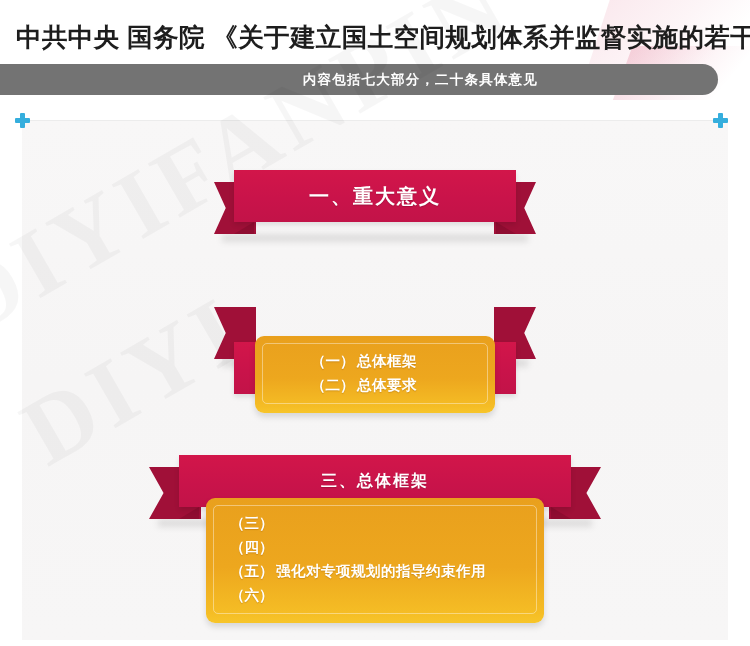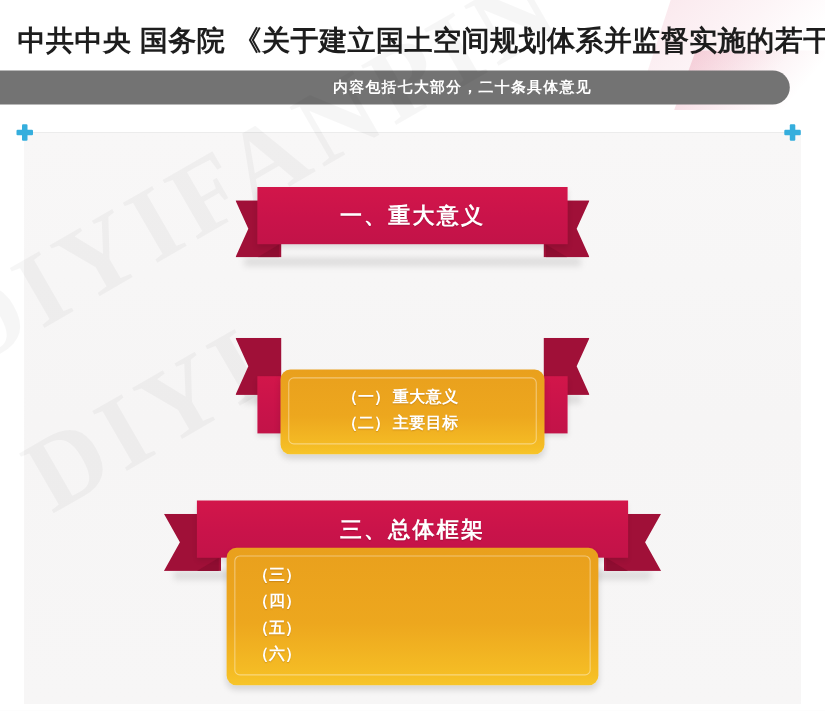--- a/index.html
+++ b/index.html
@@ -281,21 +281,21 @@
   #section-2 .ocard-num { width: 46px; }
 
   
   #section-3 { left: 0; top: 455px; width: 750px; }
   #section-3 .ribbon-bar { left: 179px; width: 392px; }
   #section-3 .tail-left  { left: 149px; width: 52px; }
   #section-3 .tail-right { right: 149px; width: 52px; }
   #section-3 .fold-left  { left: 179px; }
   #section-3 .fold-right { right: 179px; }
   #section-3 .tail-shadow { left: 158px; right: 158px; }
-  #section-3 .ribbon-label { font-size: 20px; }
+  #section-3 .ribbon-label { font-size: 16px; }
   #section-3 .ocard {
     margin: 0 auto;
     margin-top: -9px;
     width: 338px;
   }
   #section-3 .ocard-item { font-size: 14.5px; line-height: 24px; padding-left: 24px; }
   #section-3 .ocard-num { width: 46px; }
 </style>
 </head>
 <body>
@@ -346,25 +346,25 @@
       <div class="fold fold-left"></div>
       <div class="fold fold-right"></div>
       <div class="ribbon-bar">
         <span class="ribbon-label">二、总体要求</span>
       </div>
     </div>
     <div class="ocard">
       <ul class="ocard-list">
         <li class="ocard-item">
           <span class="ocard-num">（一）</span>
-          <span class="ocard-txt">重大意义</span>
+          <span class="ocard-txt">总体框架</span>
         </li>
         <li class="ocard-item">
           <span class="ocard-num">（二）</span>
-          <span class="ocard-txt">主要目标</span>
+          <span class="ocard-txt">总体要求</span>
         </li>
       </ul>
     </div>
   </div>
 
   <div class="section" id="section-3">
     <div class="ribbon">
       <div class="tail-shadow"></div>
       <div class="tail tail-left"></div>
       <div class="tail tail-right"></div>
@@ -377,20 +377,21 @@
     <div class="ocard">
       <ul class="ocard-list">
         <li class="ocard-item">
           <span class="ocard-num">（三）</span>
         </li>
         <li class="ocard-item">
           <span class="ocard-num">（四）</span>
         </li>
         <li class="ocard-item">
           <span class="ocard-num">（五）</span>
+          <span class="ocard-txt">强化对专项规划的指导约束作用</span>
         </li>
         <li class="ocard-item">
           <span class="ocard-num">（六）</span>
         </li>
       </ul>
     </div>
   </div>
 
 </div>
 

